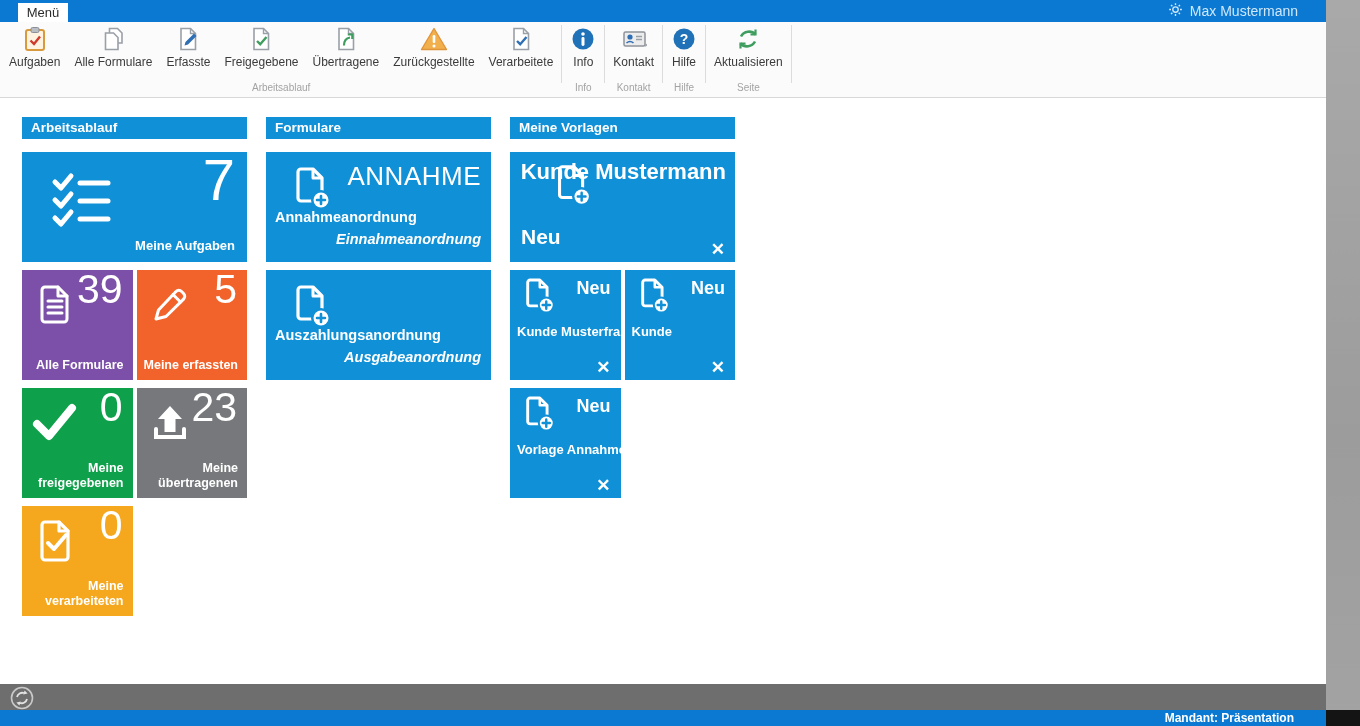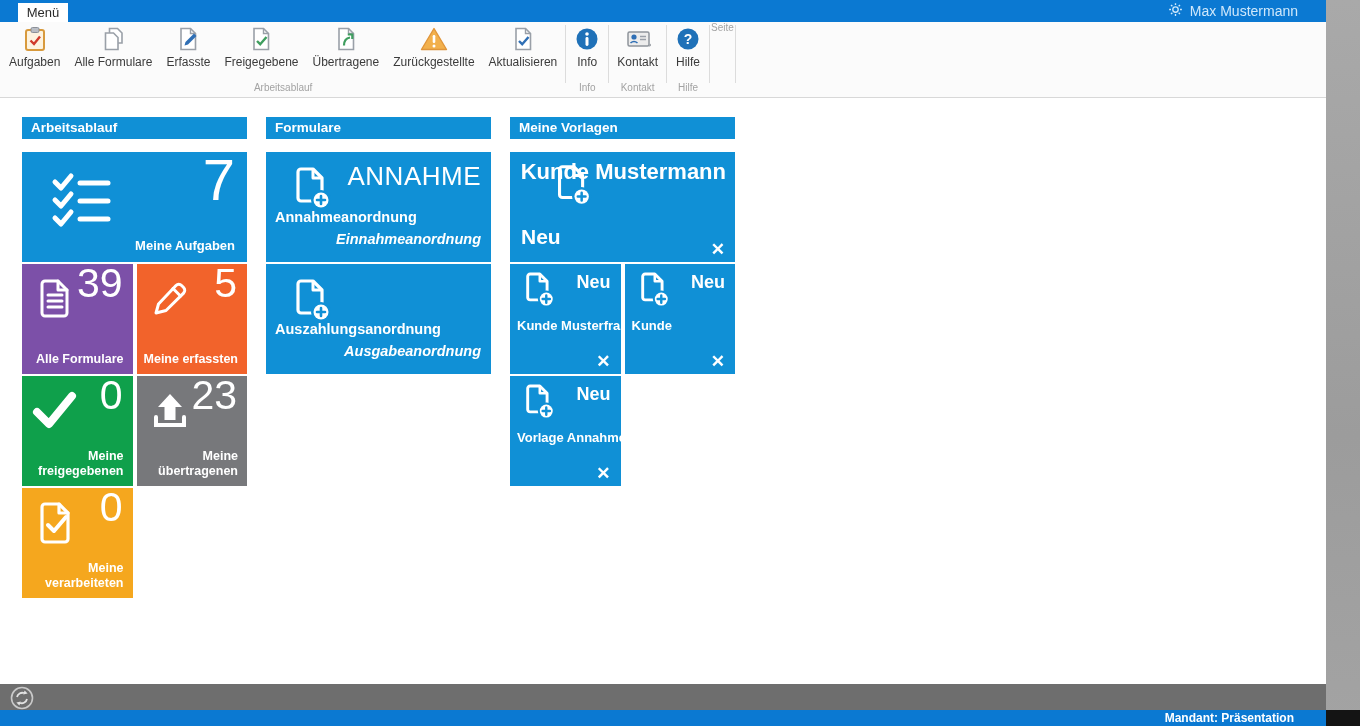--- a/index.html
+++ b/index.html
@@ -27,21 +27,21 @@
   .rlabel { font-size:12px; color:#3b3b3b; line-height:13px; text-align:center; margin-top:3px; max-width:82px; }
   .glabel { font-size:10px; color:#a3a3a3; height:14px; line-height:12px; }
   .rsep { width:1px; height:58px; background:#dcdcdc; margin:3px 1px 0 1px; align-self:flex-start; }
 
   
   .content { position:absolute; left:0; top:99px; width:100%; height:585px; background:#fff; }
   .col { position:absolute; top:18px; width:225px; }
   .col1 { left:22px; } .col2 { left:266px; } .col3 { left:510px; }
   .col-header { height:22px; color:#fff; font-weight:bold; font-size:13.5px; line-height:22px; padding-left:9px; }
   .tile-rows { margin-top:13px; }
-  .trow { display:flex; gap:4px; margin-top:2px; }
+  .trow { display:flex; gap:4px; margin-top:8px; }
   .trow:first-child { margin-top:0; }
   .tile { position:relative; color:#fff; cursor:pointer; height:110px; }
   .tile-wide { width:225px; }
   .tile-half { width:110.5px; }
   .tile .icon-tl { position:absolute; }
   .big-num { position:absolute; top:-6px; right:13px; font-size:58px; font-weight:300; letter-spacing:-1px; }
   .small-num { position:absolute; top:-4px; right:10px; font-size:41px; font-weight:300; }
   .tile-label { position:absolute; right:9px; bottom:7px; font-size:12.5px; font-weight:bold; text-align:right; line-height:15px; max-width:100px; }
   .tile-label-wide { max-width:140px; }
 
@@ -146,21 +146,21 @@
             <span class="rlabel">Zurückgestellte</span>
           </div>
           <div class="rbtn">
             <span class="ricon">
               <svg width="26" height="26" viewBox="0 0 26 26" fill="none">
                 <path d="M6 2.5 h9.5 l5 5 v16 h-14.5 z" fill="#fff" stroke="#9aa0a8" stroke-width="1.6"></path>
                 <path d="M15.5 2.5 v5 h5" stroke="#9aa0a8" stroke-width="1.4"></path>
                 <path d="M9 15 l3.2 3.2 L18.5 11" stroke="#2f6fb5" stroke-width="2.4"></path>
               </svg>
             </span>
-            <span class="rlabel">Aktualisieren</span>
+            <span class="rlabel">Verarbeitete</span>
           </div>
         </div>
         <span class="glabel">Arbeitsablauf</span>
       </div>
       <div class="rsep"></div>
 
       <div class="rgroup">
         <div class="rbtns">
           <div class="rbtn">
             <span class="ricon">
@@ -206,20 +206,33 @@
               </svg>
             </span>
             <span class="rlabel">Hilfe</span>
           </div>
         </div>
         <span class="glabel">Hilfe</span>
       </div>
       <div class="rsep"></div>
 
       <div class="rgroup">
+        <div class="rbtns">
+          <div class="rbtn">
+            <span class="ricon">
+              <svg width="26" height="26" viewBox="0 0 26 26" fill="none" stroke="#3f9e5f" stroke-width="2.6">
+                <path d="M20.5 8.5 A9 9 0 0 0 6 10.5"></path>
+                <path d="M5.5 17.5 A9 9 0 0 0 20 15.5"></path>
+                <path d="M20.5 3.5 v5 h-5" stroke-width="2.2"></path>
+                <path d="M5.5 22.5 v-5 h5" stroke-width="2.2"></path>
+              </svg>
+            </span>
+            <span class="rlabel">Aktualisieren</span>
+          </div>
+        </div>
         <span class="glabel">Seite</span>
       </div>
       <div class="rsep"></div>
     </div>
 
     <div class="content">
 
       <div class="col col1">
         <div class="col-header" style="background-color: rgb(16, 144, 214);">Arbeitsablauf</div>
         <div class="tile-rows">

